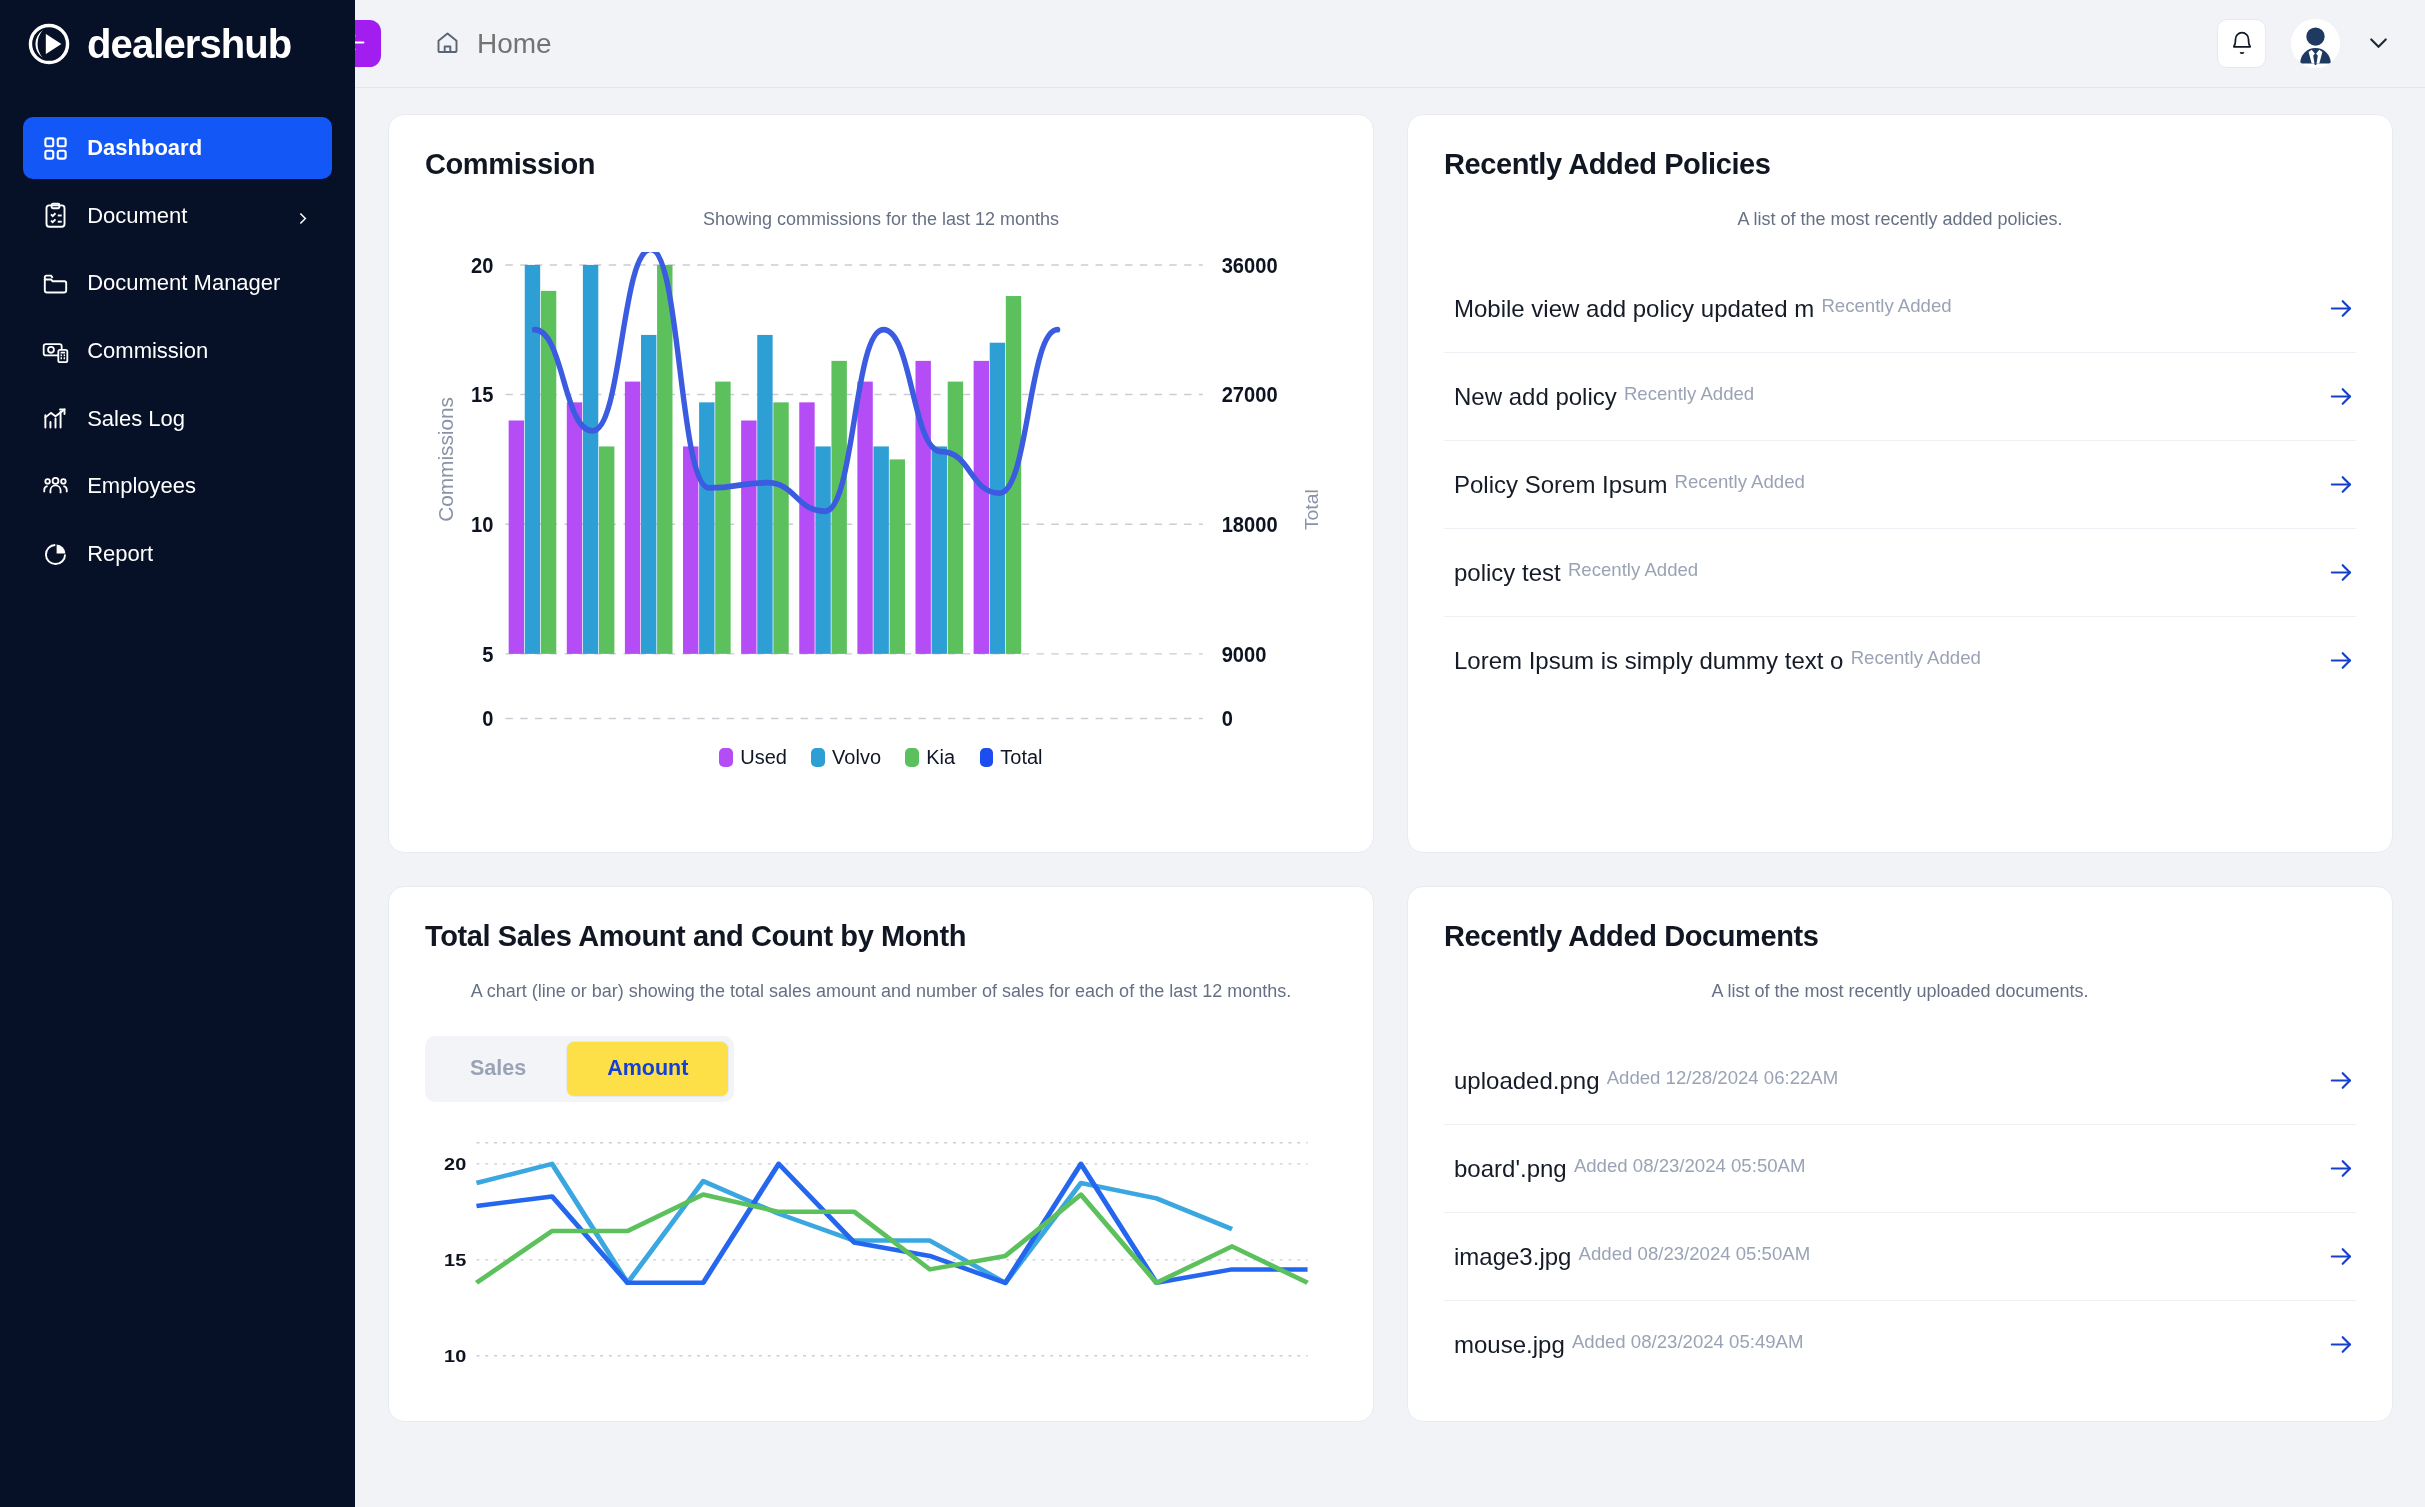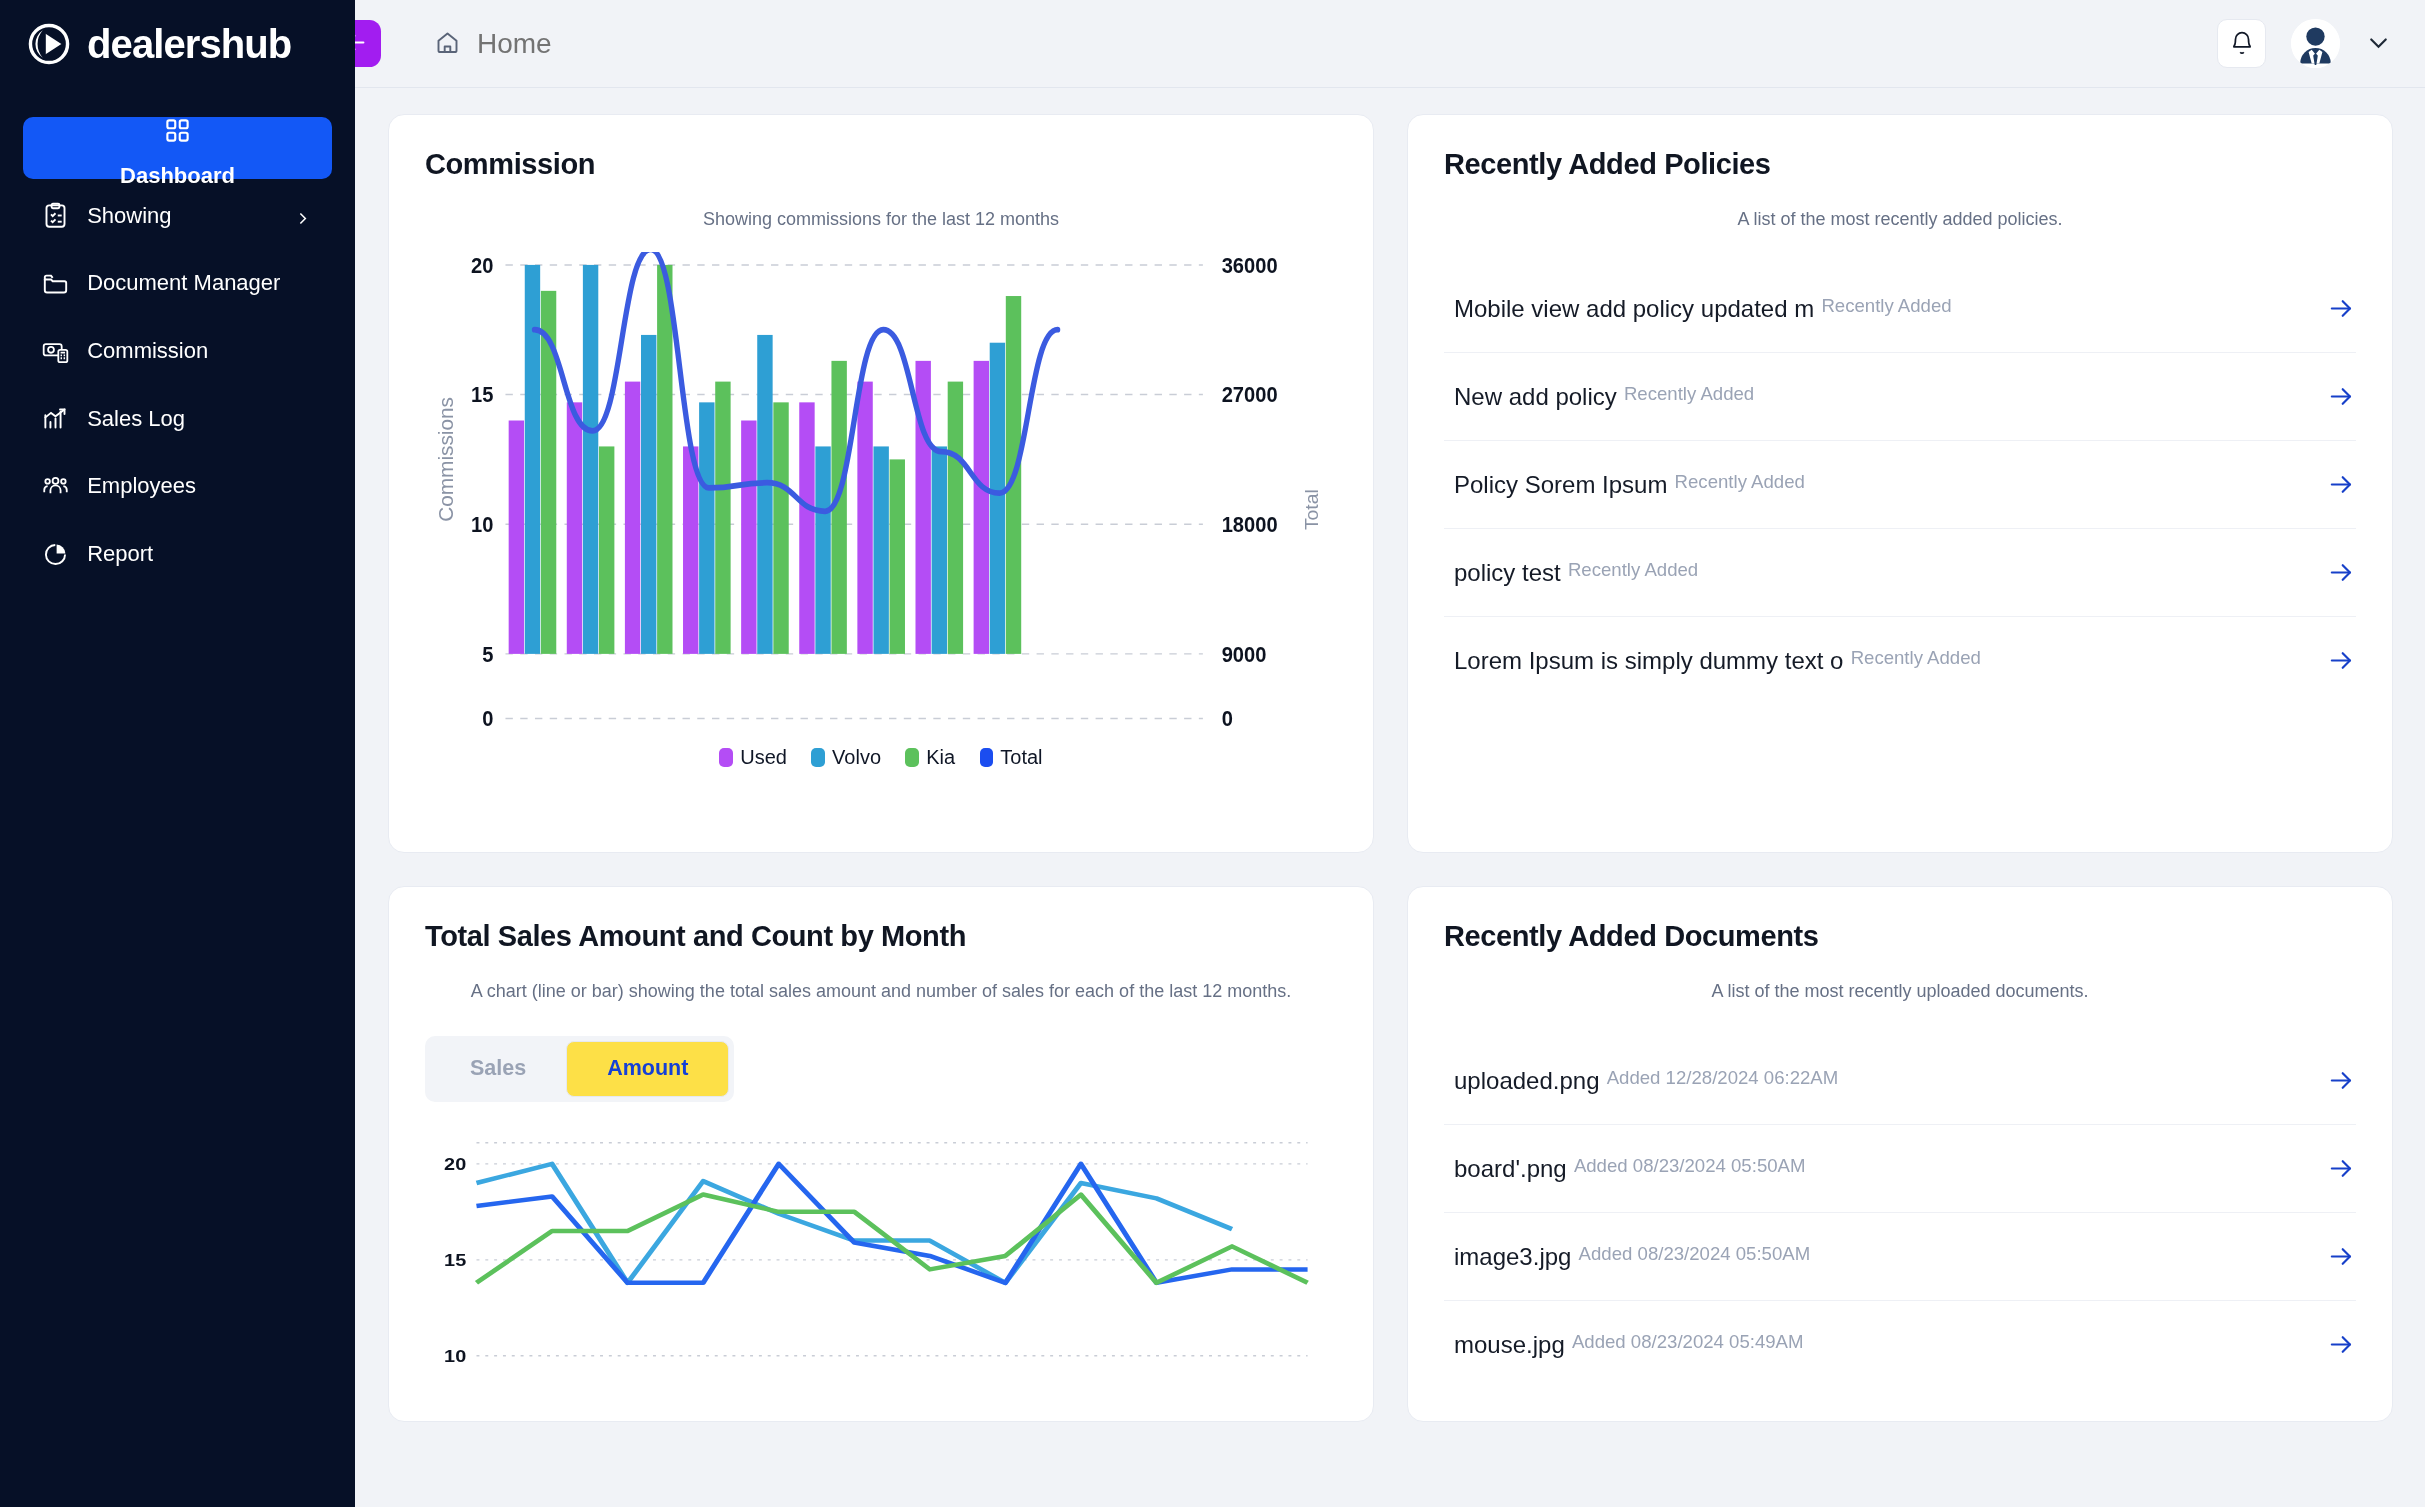--- a/index.html
+++ b/index.html
@@ -27,21 +27,21 @@
     color: #ffffff; font-size: 40px; font-weight: 700;
     letter-spacing: -0.9px; line-height: 1;
   }
   .nav { padding: 29px 23px 0 23px; display: flex; flex-direction: column; gap: 5.7px; }
   .nav-item {
     display: flex; align-items: center; gap: 18.6px;
     height: 62px; padding: 0 18.6px; border-radius: 10px;
     color: #ffffff; font-size: 22px; font-weight: 500;
     cursor: pointer; position: relative;
   }
-  .nav-item.active { background: #1358f6; font-weight: 700; flex-direction: column; }
+  .nav-item.active { background: #1358f6; font-weight: 700; }
   .nav-ico { width: 27px; height: 27px; flex: 0 0 27px; display: flex; align-items: center; justify-content: center; }
   .nav-ico svg { width: 27px; height: 27px; display: block; }
   .nav-chevron { position: absolute; right: 21.5px; width: 17px; height: 17px; }
 
   
   .main { flex: 1; height: 1508px; display: flex; flex-direction: column; background: #f1f3f7; overflow: hidden; }
   .topbar {
     height: 88px; min-height: 88px; background: #f1f3f7;
     border-bottom: 0.7px solid #e2e6ee;
     display: flex; align-items: center; padding: 0 33px 0 0;
@@ -142,21 +142,21 @@
         <span class="nav-ico">
           <svg viewBox="0 0 24 24" fill="none" stroke="#fff" stroke-width="1.7">
             <rect x="4" y="3" width="16" height="19" rx="2.4"></rect>
             <rect x="8.5" y="1.5" width="7" height="4" rx="1.2"></rect>
             <path d="M8 11l1.5 1.5L12 10"></path>
               <path d="M14 12h3.5"></path>
             <path d="M8 16.5l1.5 1.5L12 15.5"></path>
               <path d="M14 17.5h3.5"></path>
           </svg>
         </span>
-        <span>Showing</span>
+        <span>Document</span>
         <span class="nav-chevron">
           <svg viewBox="0 0 24 24" fill="none" stroke="#fff" stroke-width="2.2">
               <path d="M9 5l7 7-7 7"></path>
             </svg>
         </span>
       </div>
 
       <div class="nav-item">
         <span class="nav-ico">
           <svg viewBox="0 0 24 24" fill="none" stroke="#fff" stroke-width="1.7">

